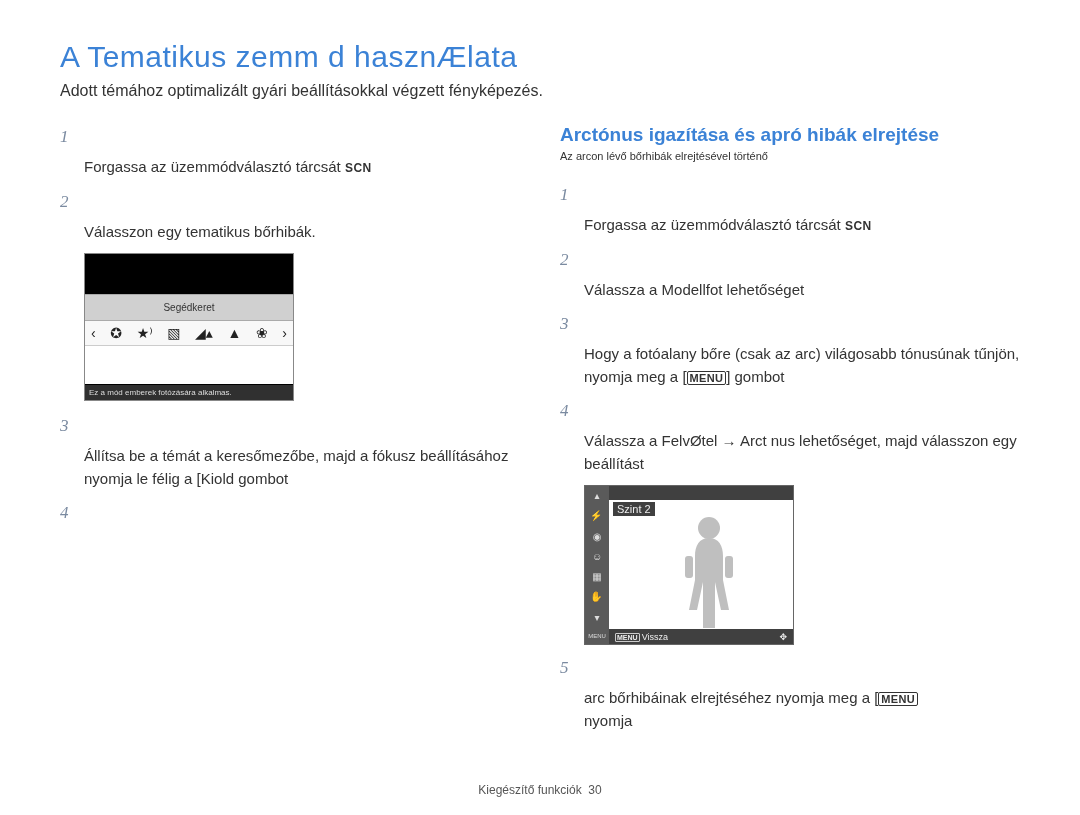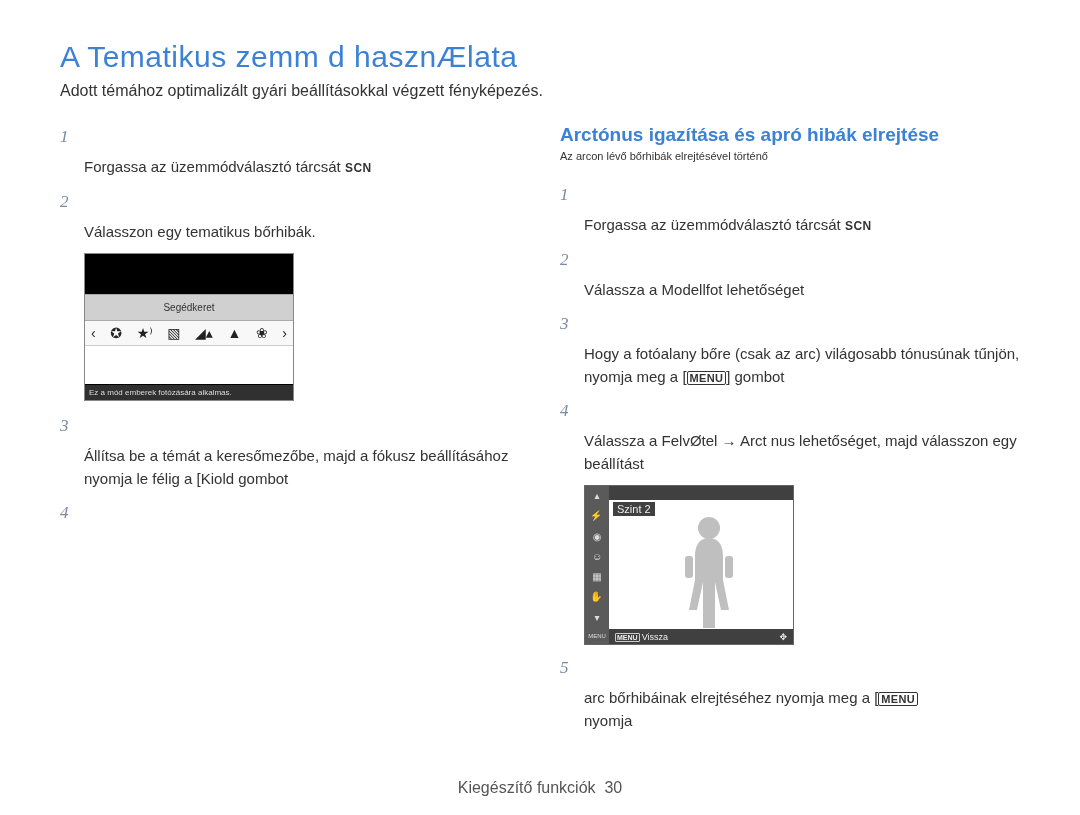--- a/index.html
+++ b/index.html
@@ -191,21 +191,21 @@
     justify-content: space-between;
     padding: 0 6px;
   }
   .screenshot2 .bottombar .menu-t { font-size: 7px; font-weight: bold; border:1px solid #ccc; padding:0 1px; border-radius:1px; margin-right:2px;}
   .footer {
     position: absolute;
     bottom: 18px;
     left: 0;
     right: 0;
     text-align: center;
-    font-size: 16px;
+    font-size: 12px;
     color: #555;
   }
 </style>
 </head>
 <body>
 
 <h1 class="page-title">A Tematikus  zemm d hasznÆlata</h1>
 <p class="subtitle">Adott témához optimalizált gyári beállításokkal végzett fényképezés.</p>
 
 <div class="columns">

